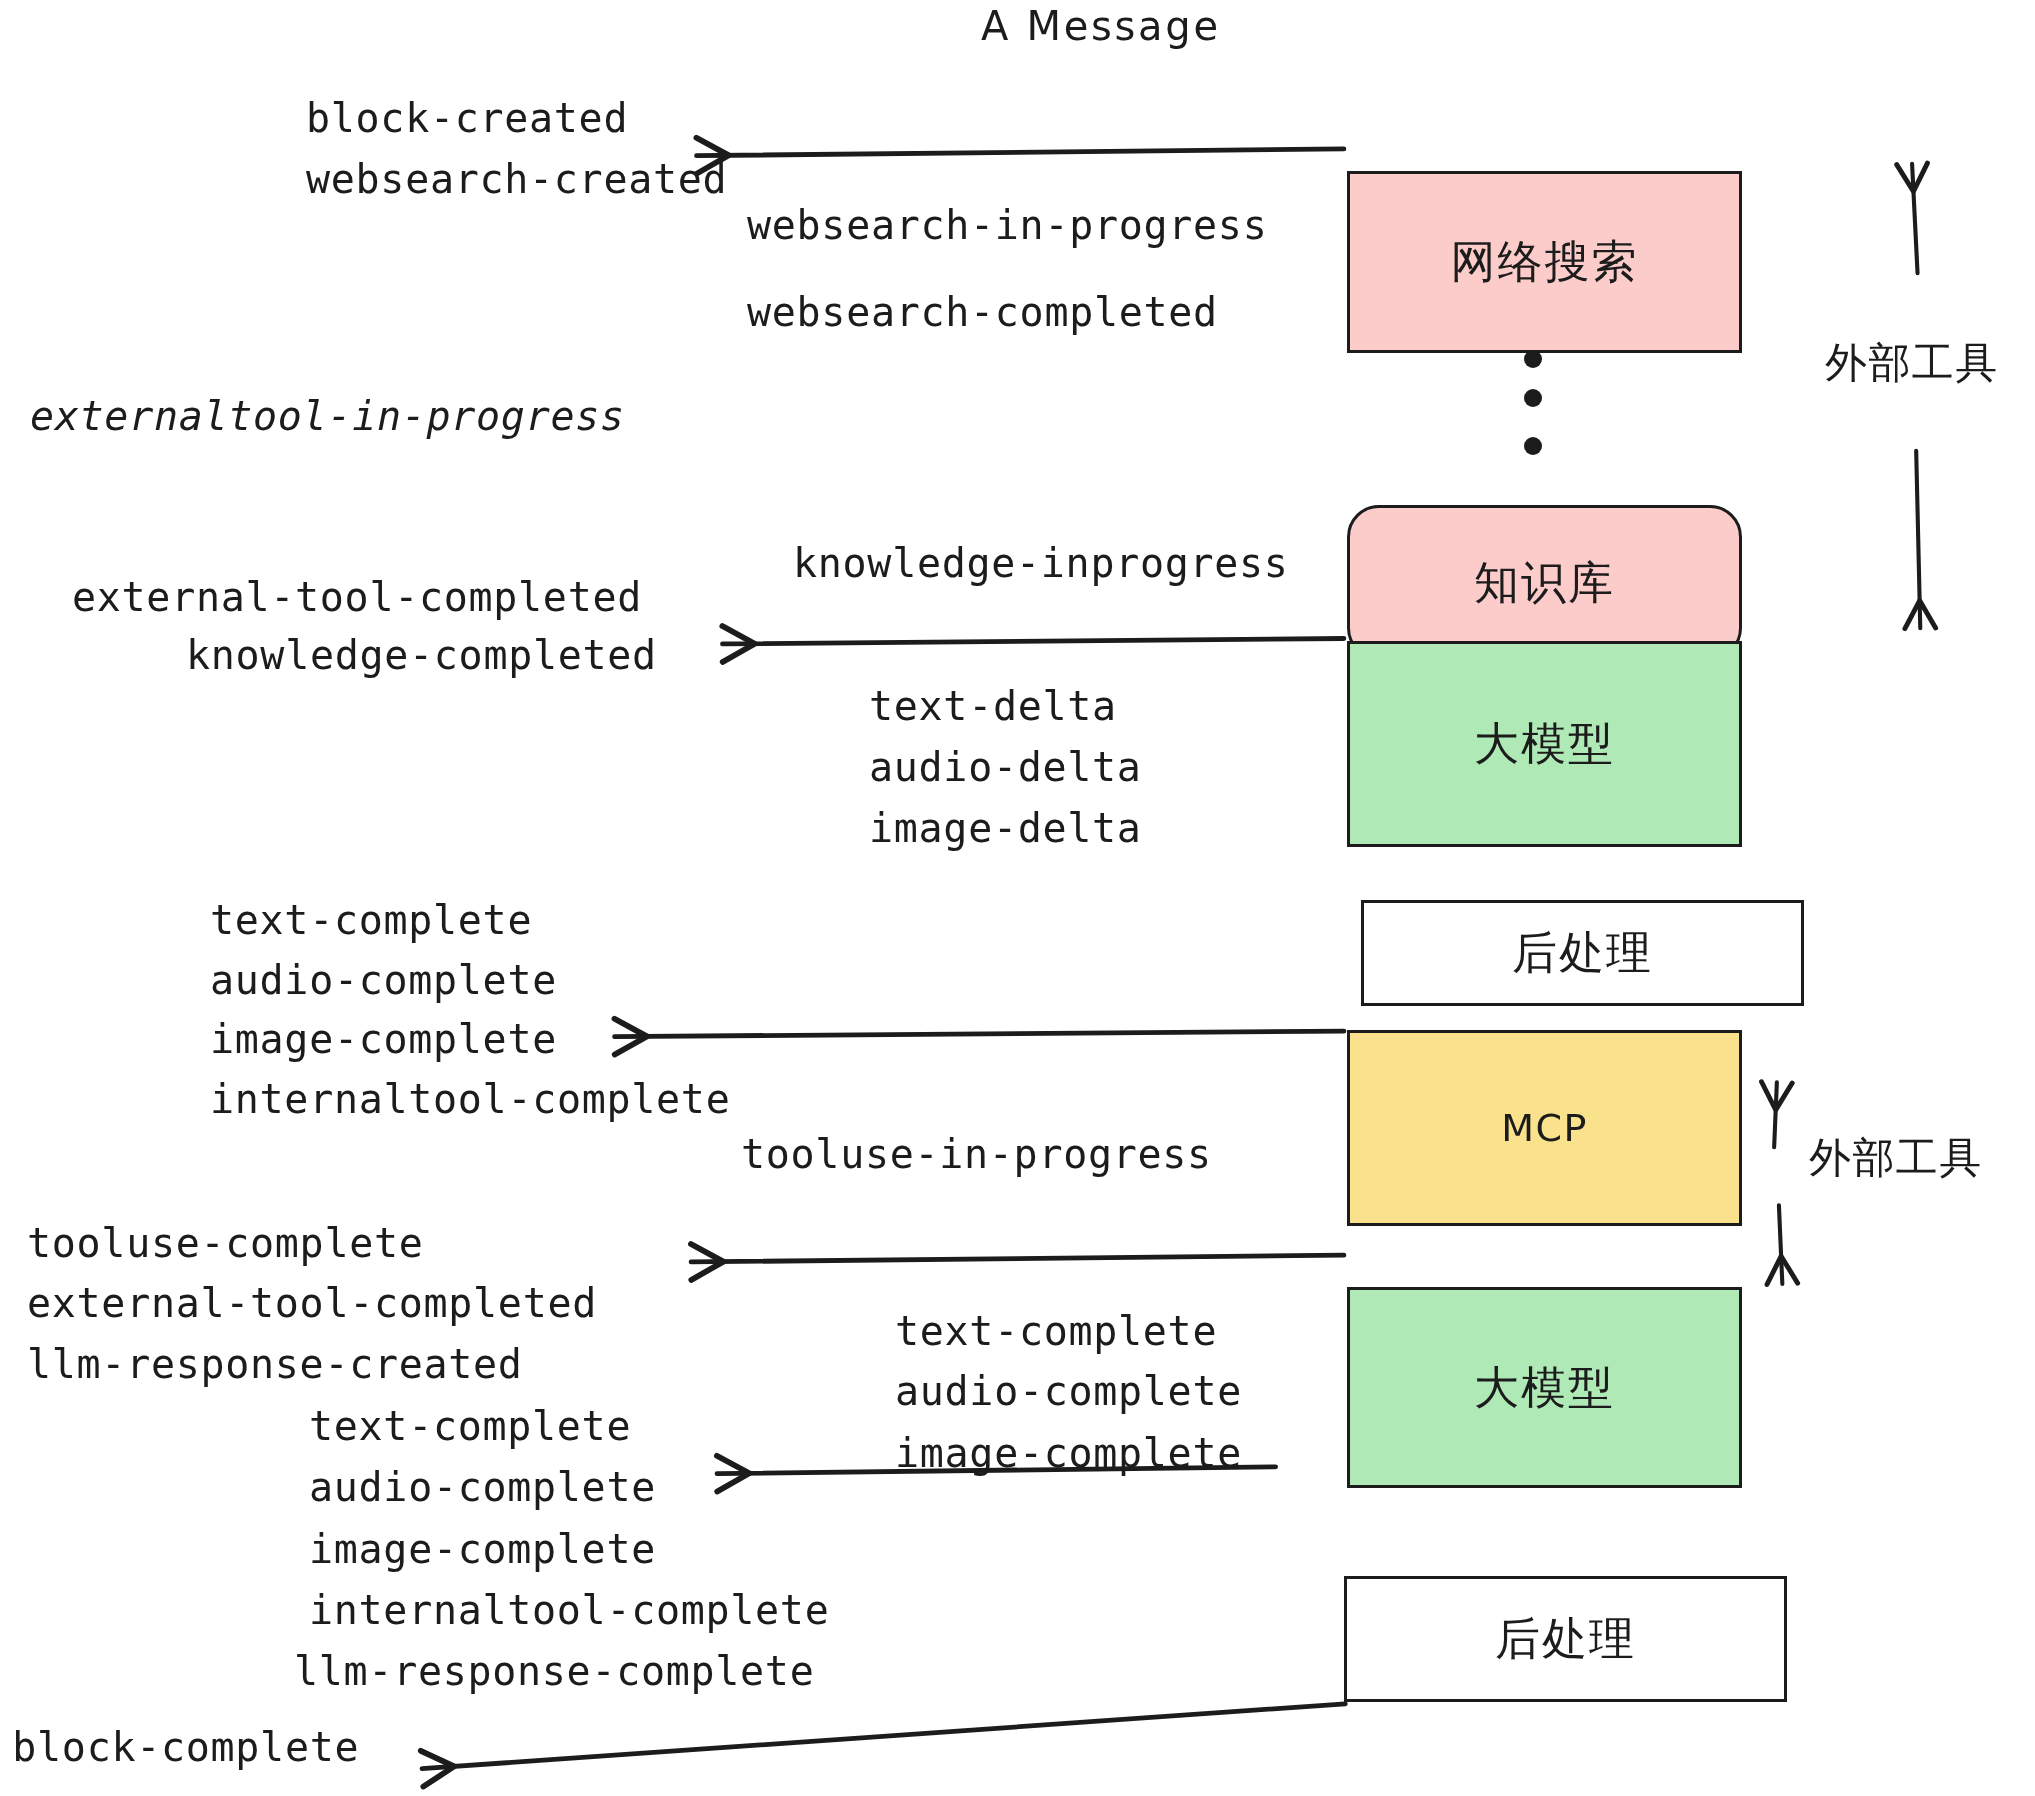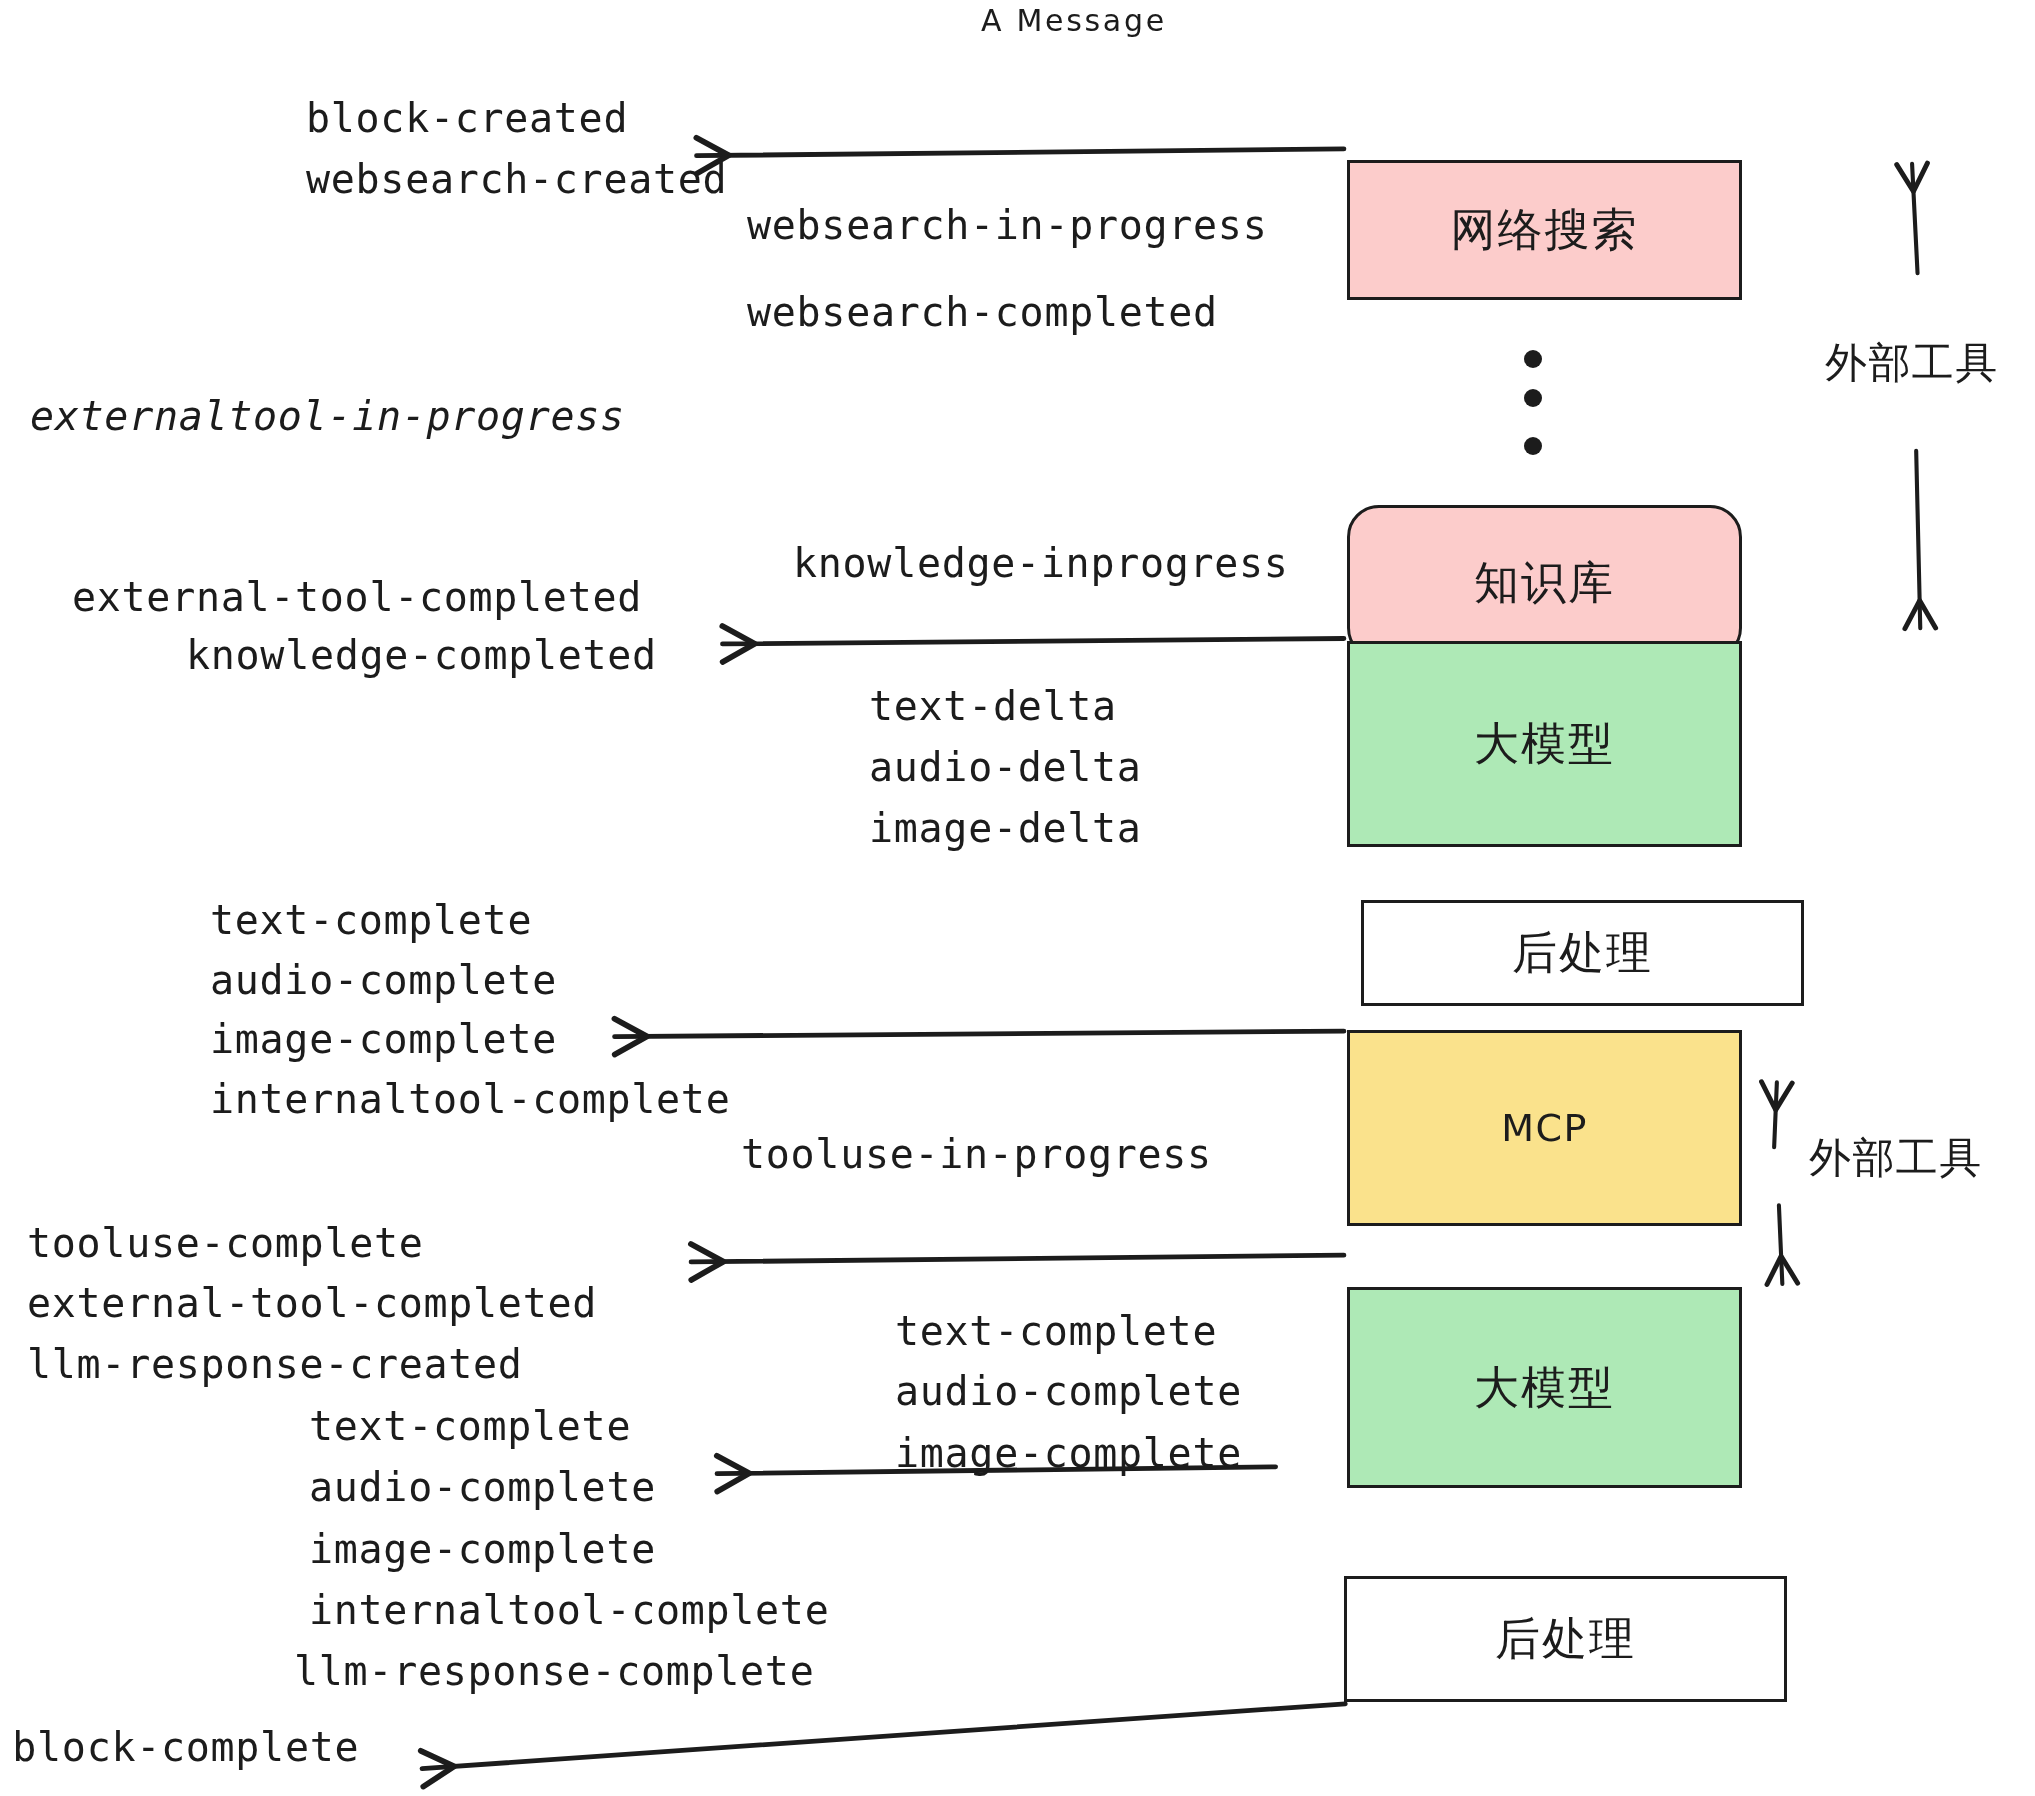--- a/index.html
+++ b/index.html
@@ -29,21 +29,21 @@
     font-size: 40px;
     letter-spacing: 0.7px;
     color: #1c1c1c;
     white-space: nowrap;
     line-height: 1;
     text-align: right;
   }
   .title {
     position: absolute;
     font-family: "DejaVu Sans", sans-serif;
-    font-size: 30px;
+    font-size: 40px;
     color: #1c1c1c;
     white-space: nowrap;
     letter-spacing: 2.7px;
   }
   .node {
     position: absolute;
     box-sizing: border-box;
     border: 3.4px solid #1c1c1c;
     display: flex;
     align-items: center;
@@ -99,21 +99,21 @@
 
     <path d="M 2808 400 L 2800 240" fill="none" stroke="#1c1c1c" stroke-width="6" stroke-linecap="round" marker-end="url(#ahu)"></path>
     <path d="M 2806 660 L 2812 920" fill="none" stroke="#1c1c1c" stroke-width="6" stroke-linecap="round" marker-end="url(#ahu)"></path>
 
     <path d="M 2598 1680 L 2602 1585" fill="none" stroke="#1c1c1c" stroke-width="6" stroke-linecap="round" marker-end="url(#ahu)"></path>
     <path d="M 2605 1765 L 2610 1880" fill="none" stroke="#1c1c1c" stroke-width="6" stroke-linecap="round" marker-end="url(#ahu)"></path>
   </svg>
 
   <div class="title" style="left:981px; top:3.4px;">A Message</div>
 
-  <div class="node cjk" style="left:1347px; top:160px; width:395px; height:140px; background:#FCCCCB;">
+  <div class="node cjk" style="left:1347px; top:171px; width:395px; height:182px; background:#FCCCCB;">
     <span>网络搜索</span>
   </div>
 
   <div class="dot" style="left:1524px; top:350px;"></div>
   <div class="dot" style="left:1524px; top:389px;"></div>
   <div class="dot" style="left:1524px; top:437px;"></div>
 
   <div class="node cjk" style="left:1347px; top:505px; width:395px; height:155px; background:#FCCCCB;border-radius:32px;">
     <span>知识库</span>
   </div>

